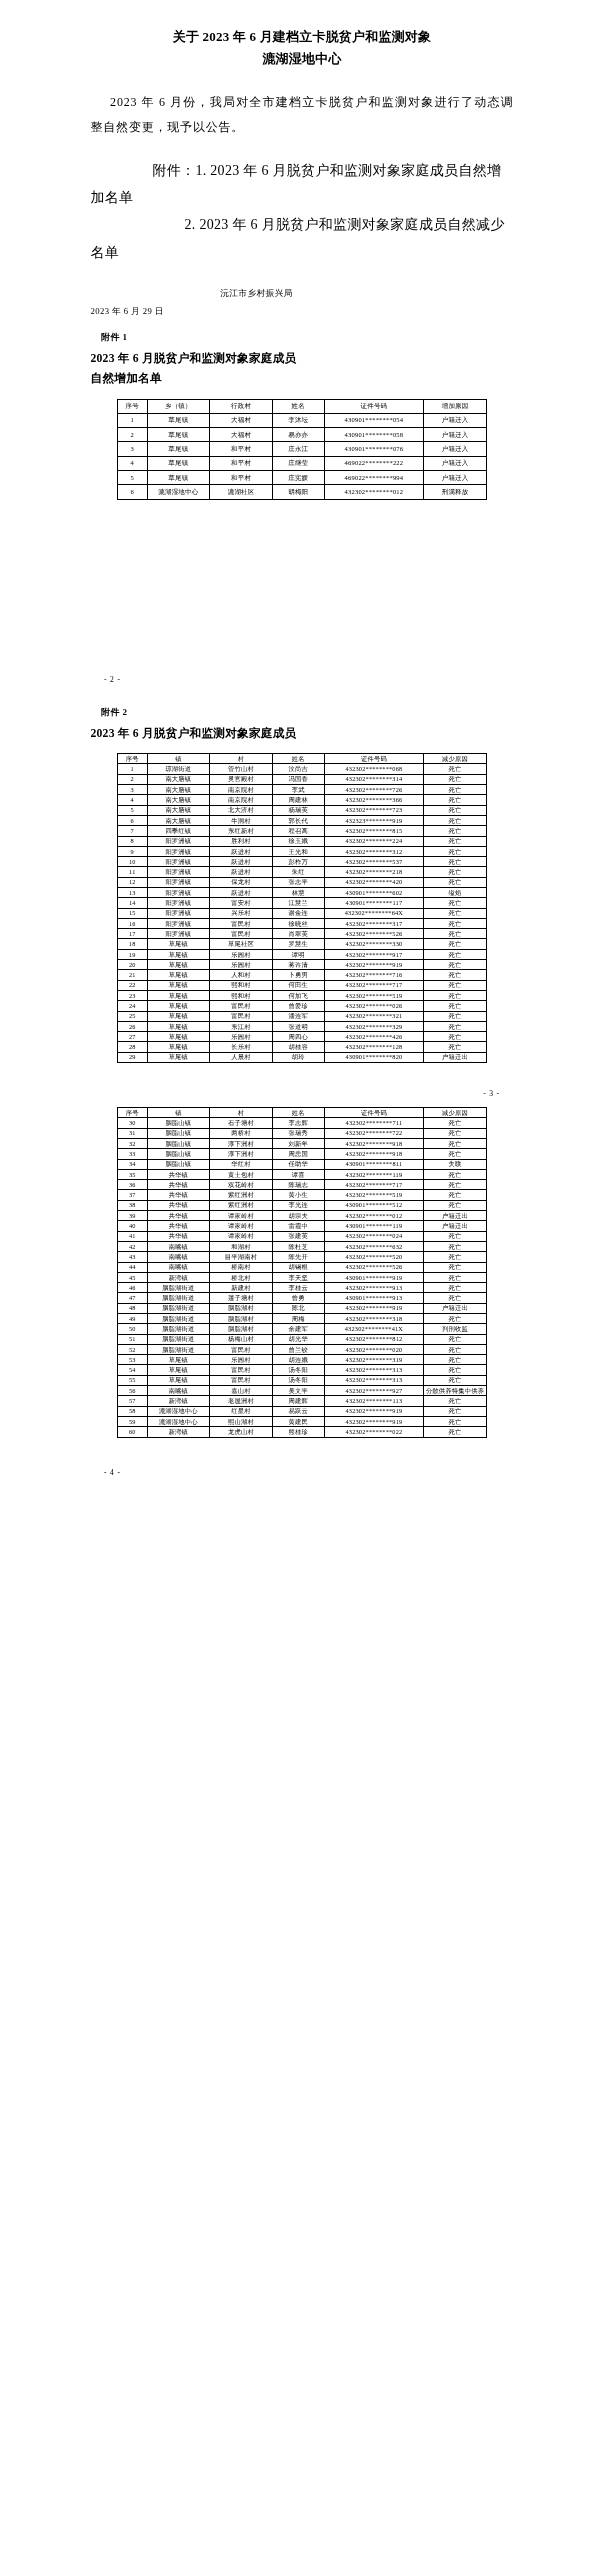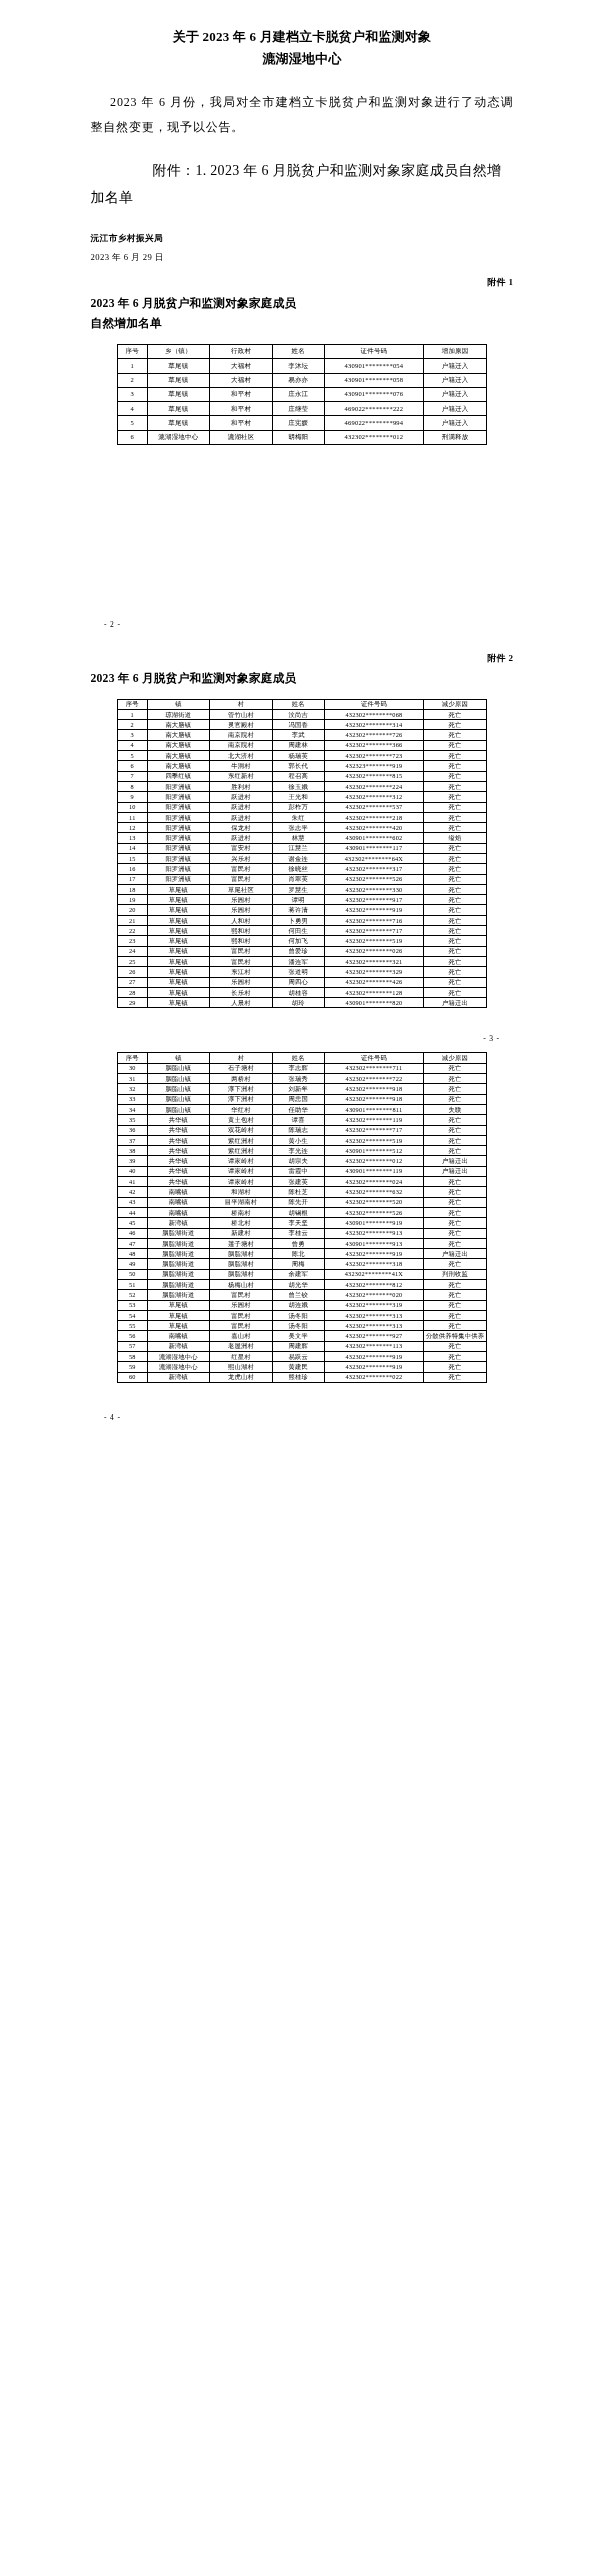--- a/index.html
+++ b/index.html
@@ -54,36 +54,34 @@
     text-indent: 94px;
   }
   .signature {
     width: 423px;
     margin: 18px auto 0 auto;
     font-size: 8.7px;
     line-height: 2.1;
     letter-spacing: 0.4px;
   }
   .signature .org {
-    text-align: left;
+    text-align: center;
     padding-right: 91px;
-    font-weight: bold;
   }
   .signature .date {
     padding-right: 91px;
   }
   .attach-label {
     width: 423px;
     margin: 10.6px auto 0 auto;
     font-size: 9px;
     font-weight: bold;
     letter-spacing: 0.4px;
     padding-left: 10.6px;
     box-sizing: border-box;
-    text-align: right;
   }
   .sec-title {
     text-align: left;
     font-weight: bold;
     font-size: 11.7px;
     line-height: 1.75;
     width: 423px;
     margin: 4.5px auto 0 auto;
     letter-spacing: 0.2px;
   }
@@ -157,20 +155,21 @@
 
   <div class="doc-title">
     <span class="line">关于 2023 年 6 月建档立卡脱贫户和监测对象</span>
     <span class="line">漉湖湿地中心</span>
   </div>
 
   <div class="body-para">2023 年 6 月份，我局对全市建档立卡脱贫户和监测对象进行了动态调整自然变更，现予以公告。</div>
 
   <div class="attach-list">
     <div class="row1">附件：1. 2023 年 6 月脱贫户和监测对象家庭成员自然增加名单</div>
+    <div class="row2">2. 2023 年 6 月脱贫户和监测对象家庭成员自然减少名单</div>
   </div>
 
   <div class="signature">
     <div class="org">沅江市乡村振兴局</div>
     <div class="date">2023 年 6 月 29 日</div>
   </div>
 
   <div class="attach-label">附件 1</div>
   <div class="sec-title">
     <span class="line">2023 年 6 月脱贫户和监测对象家庭成员</span>

